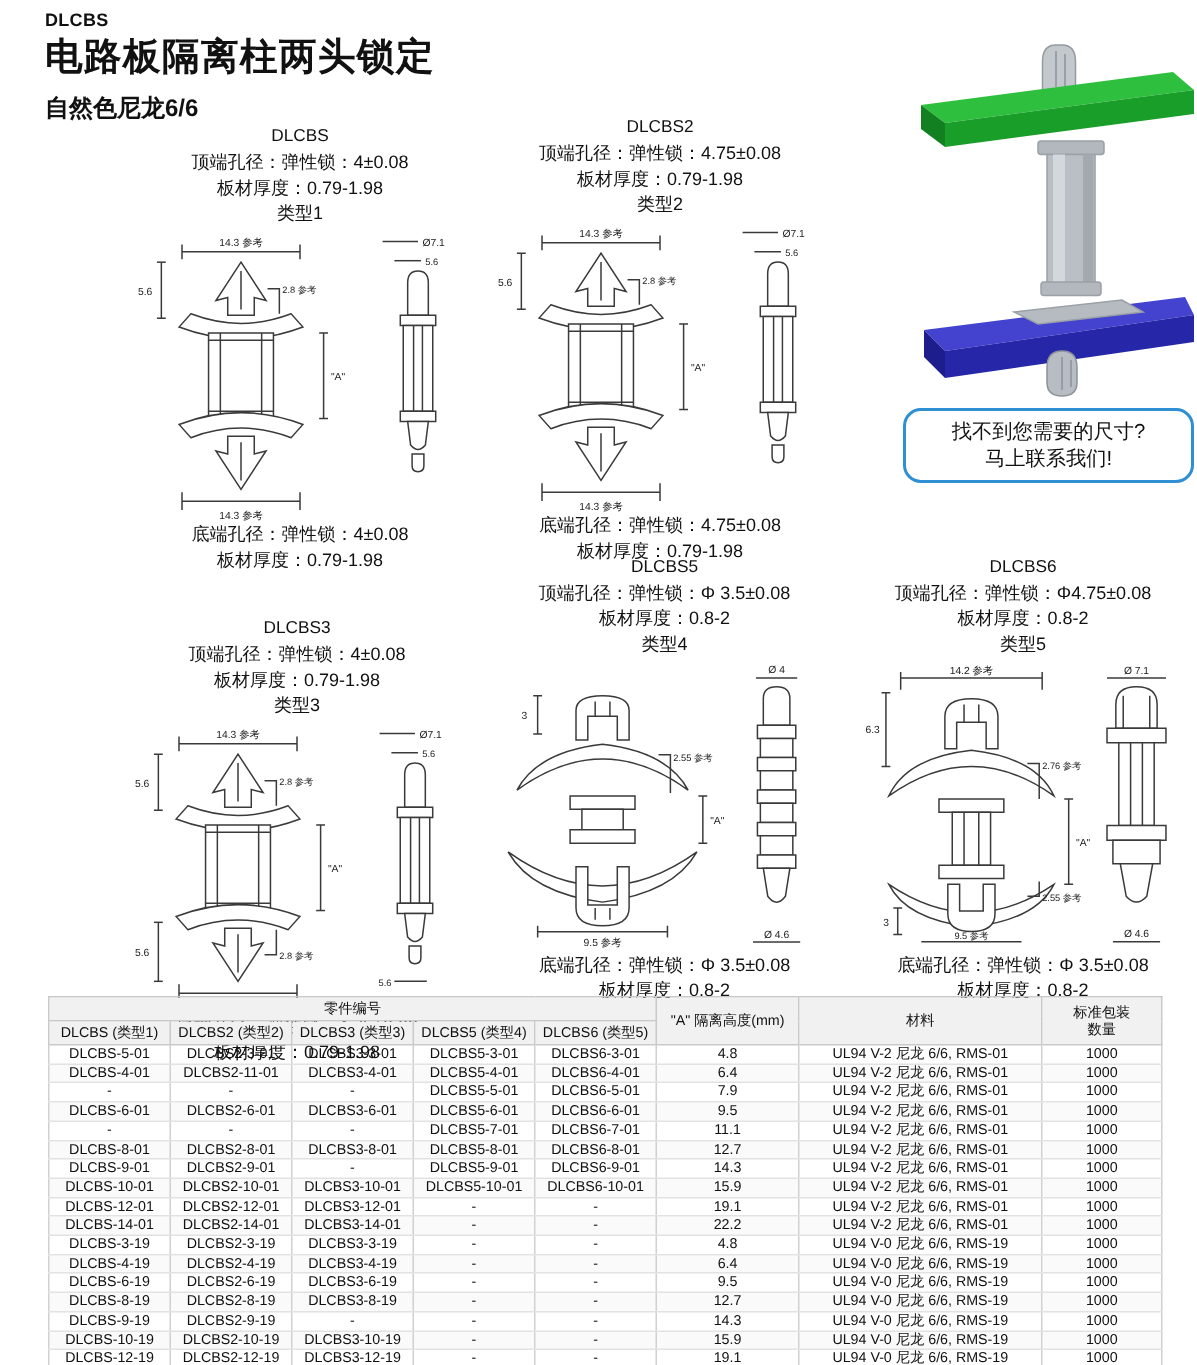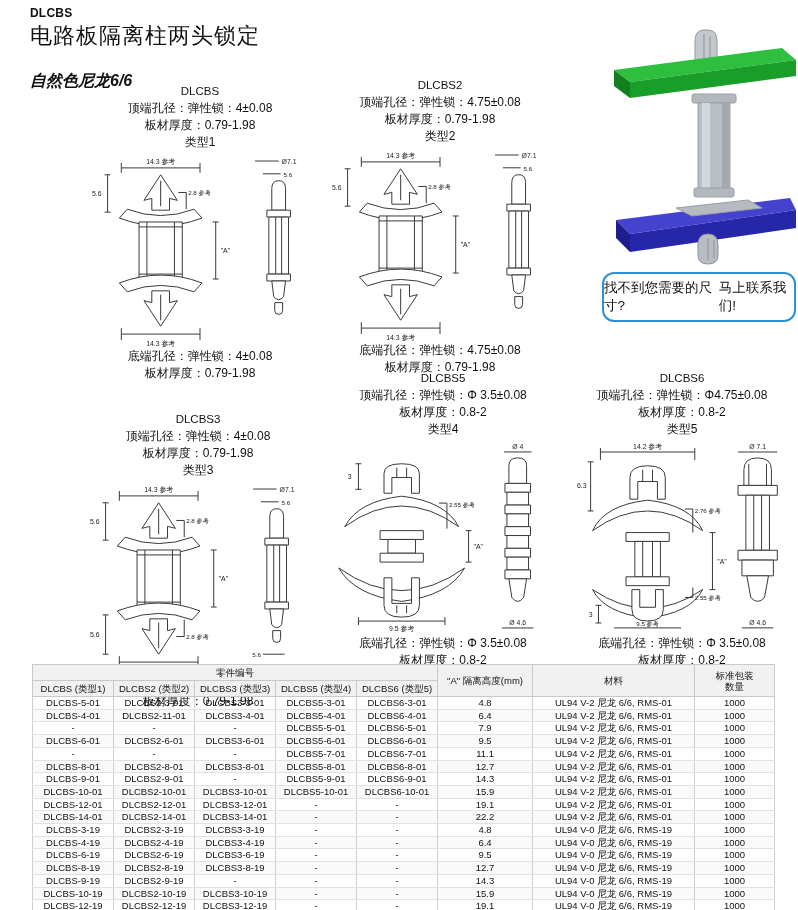--- a/index.html
+++ b/index.html
@@ -5,43 +5,43 @@
   html,body{margin:0;padding:0;}
   body{
     width:798px;height:910px;background:#fff;overflow:hidden;position:relative;
     font-family:"Liberation Sans","DejaVu Sans",sans-serif;color:#111;
     -webkit-font-smoothing:antialiased;
   }
   .page{position:absolute;inset:0;}
   
   .hdr{position:absolute;left:30px;top:6px;width:430px;}
   .hdr .series{font-size:12px;font-weight:bold;letter-spacing:.2px;}
-  .hdr .t-cn{font-size:22px;font-weight:normal;margin:1px 0 2px 0;letter-spacing:1px;}
+  .hdr .t-cn{font-size:25px;font-weight:bold;margin:1px 0 2px 0;letter-spacing:1px;}
   .hdr .t-en{font-size:13.5px;font-weight:bold;}
-  .hdr .mat{font-size:16px;font-weight:bold;margin-top:20px;font-style:italic;}
+  .hdr .mat{font-size:16px;font-weight:bold;margin-top:8px;}
   
   .sec{position:absolute;text-align:center;}
   .sec .sec-title{font-size:11.5px;margin-bottom:3px;}
   .sec .sec-line{font-size:12px;line-height:17px;}
   .sec .sec-type{font-size:12px;line-height:17px;margin-bottom:2px;}
   .sec .drawing{width:100%;}
   .sec .drawing svg{display:block;margin:0 auto;}
   
   .drawing path,.drawing rect,.drawing line,.drawing polygon,.drawing polyline{
     stroke:#3a3a3a;stroke-width:1;fill:none;vector-effect:non-scaling-stroke;}
   .drawing .solid{fill:#fff;}
   .drawing text{stroke:none;fill:#222;font-family:"Liberation Sans",sans-serif;}
   .dim{font-size:7px;}
   .dims{font-size:6.3px;}
   
   .photo{position:absolute;left:612px;top:22px;width:184px;height:244px;}
   
   .callout{position:absolute;left:602px;top:272px;width:190px;height:46px;
     border:2px solid #2e8fd4;border-radius:12px;background:#fff;
-    display:flex;flex-direction:row;justify-content:center;align-items:center;
+    display:flex;flex-direction:column;justify-content:center;align-items:center;
     font-size:13.5px;line-height:18px;cursor:pointer;}
   
   .tblwrap{position:absolute;left:32px;top:664px;width:742px;}
   table{border-collapse:collapse;table-layout:fixed;width:742px;font-size:9.5px;}
   th,td{border:1px solid #d6d6d6;text-align:center;padding:0 2px;
     overflow:hidden;white-space:nowrap;}
   thead th{background:#f1f1f1;font-weight:normal;font-size:9.5px;line-height:11px;
     border-color:#c9c9c9;padding:2px 2px;}
   tbody td{line-height:11.7px;height:11.7px;border-color:#e2e2e2;
     border-left-color:#d0d0d0;border-right-color:#d0d0d0;}

